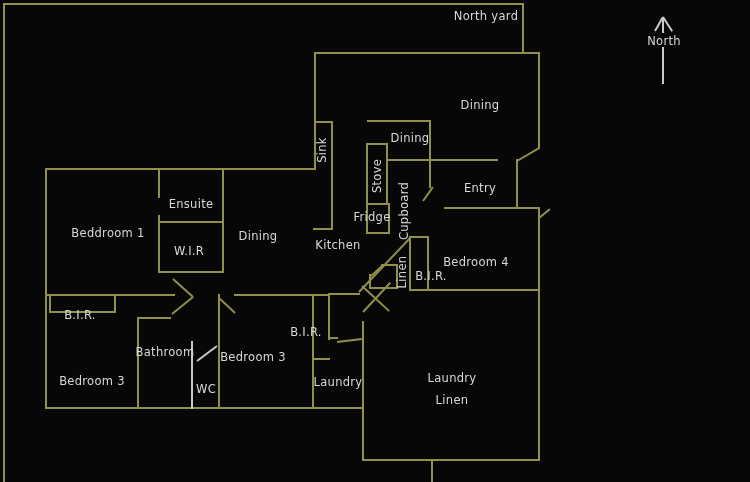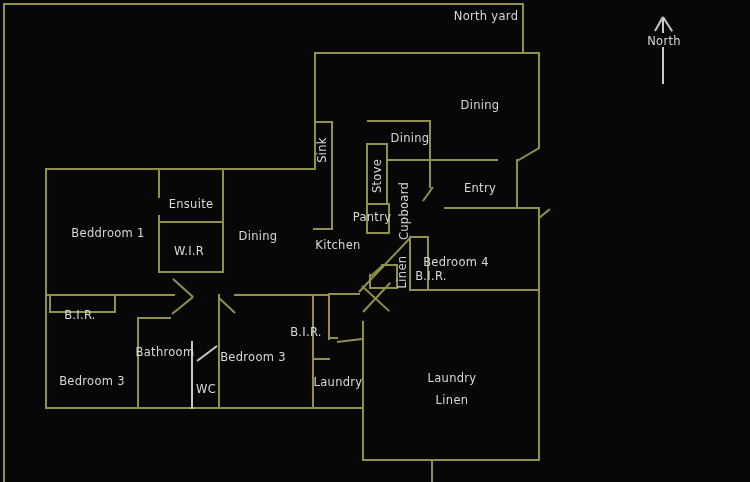--- a/index.html
+++ b/index.html
@@ -103,28 +103,28 @@
   <div class="d lt" style="left:655px;top:30px;width:16px;transform:rotate(-60.3deg)"></div>
   <div class="d lt" style="left:663px;top:16px;width:17px;transform:rotate(57.3deg)"></div>
 
   <span class="lbl" style="left:486px;top:16px">North yard</span>
   <span class="lbl" style="left:664px;top:41px">North</span>
   <span class="lbl" style="left:480px;top:105px">Dining</span>
   <span class="lbl" style="left:410px;top:138px">Dining</span>
   <span class="lbl v" style="left:322px;top:150px">Sink</span>
   <span class="lbl v" style="left:377px;top:176px">Stove</span>
   <span class="lbl v" style="left:404px;top:211px">Cupboard</span>
-  <span class="lbl" style="left:372px;top:217px">Pantry</span>
+  <span class="lbl" style="left:372px;top:217px">Fridge</span>
   <span class="lbl" style="left:480px;top:188px">Entry</span>
   <span class="lbl" style="left:191px;top:204px">Ensuite</span>
   <span class="lbl" style="left:108px;top:233px">Beddroom 1</span>
   <span class="lbl" style="left:189px;top:251px">W.I.R</span>
   <span class="lbl" style="left:258px;top:236px">Dining</span>
   <span class="lbl" style="left:338px;top:245px">Kitchen</span>
-  <span class="lbl" style="left:456px;top:262px">Bedroom 4</span>
+  <span class="lbl" style="left:476px;top:262px">Bedroom 4</span>
   <span class="lbl v" style="left:402px;top:272px">Linen</span>
   <span class="lbl" style="left:431px;top:276px">B.I.R.</span>
   <span class="lbl" style="left:80px;top:315px">B.I.R.</span>
   <span class="lbl" style="left:92px;top:381px">Bedroom 3</span>
   <span class="lbl" style="left:165px;top:352px">Bathroom</span>
   <span class="lbl" style="left:206px;top:389px">WC</span>
   <span class="lbl" style="left:253px;top:357px">Bedroom 3</span>
   <span class="lbl" style="left:306px;top:332px">B.I.R.</span>
   <span class="lbl" style="left:338px;top:382px">Laundry</span>
   <span class="lbl" style="left:452px;top:378px">Laundry</span>

